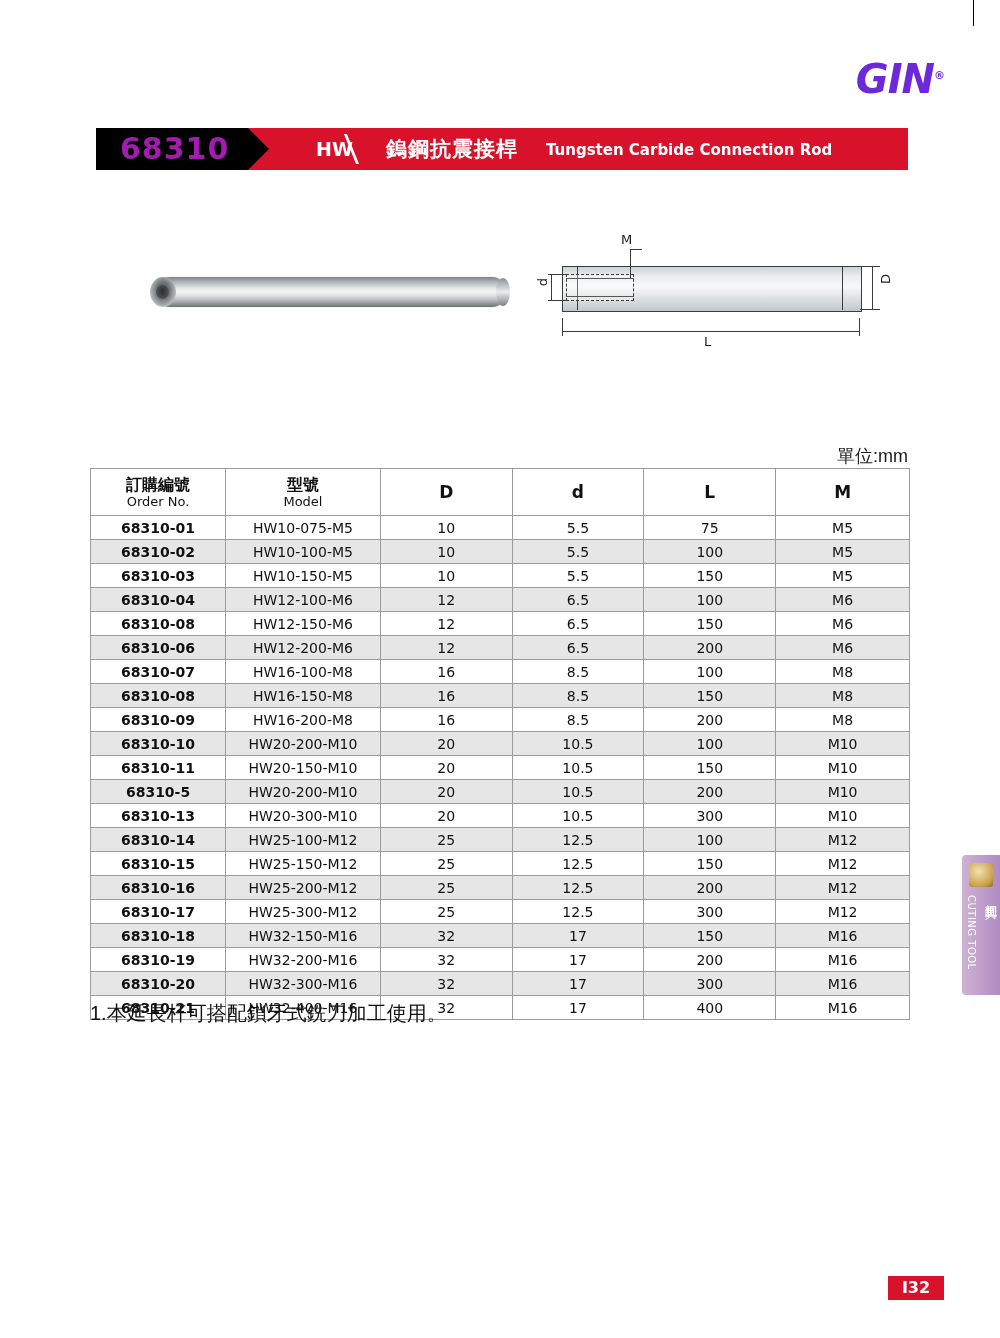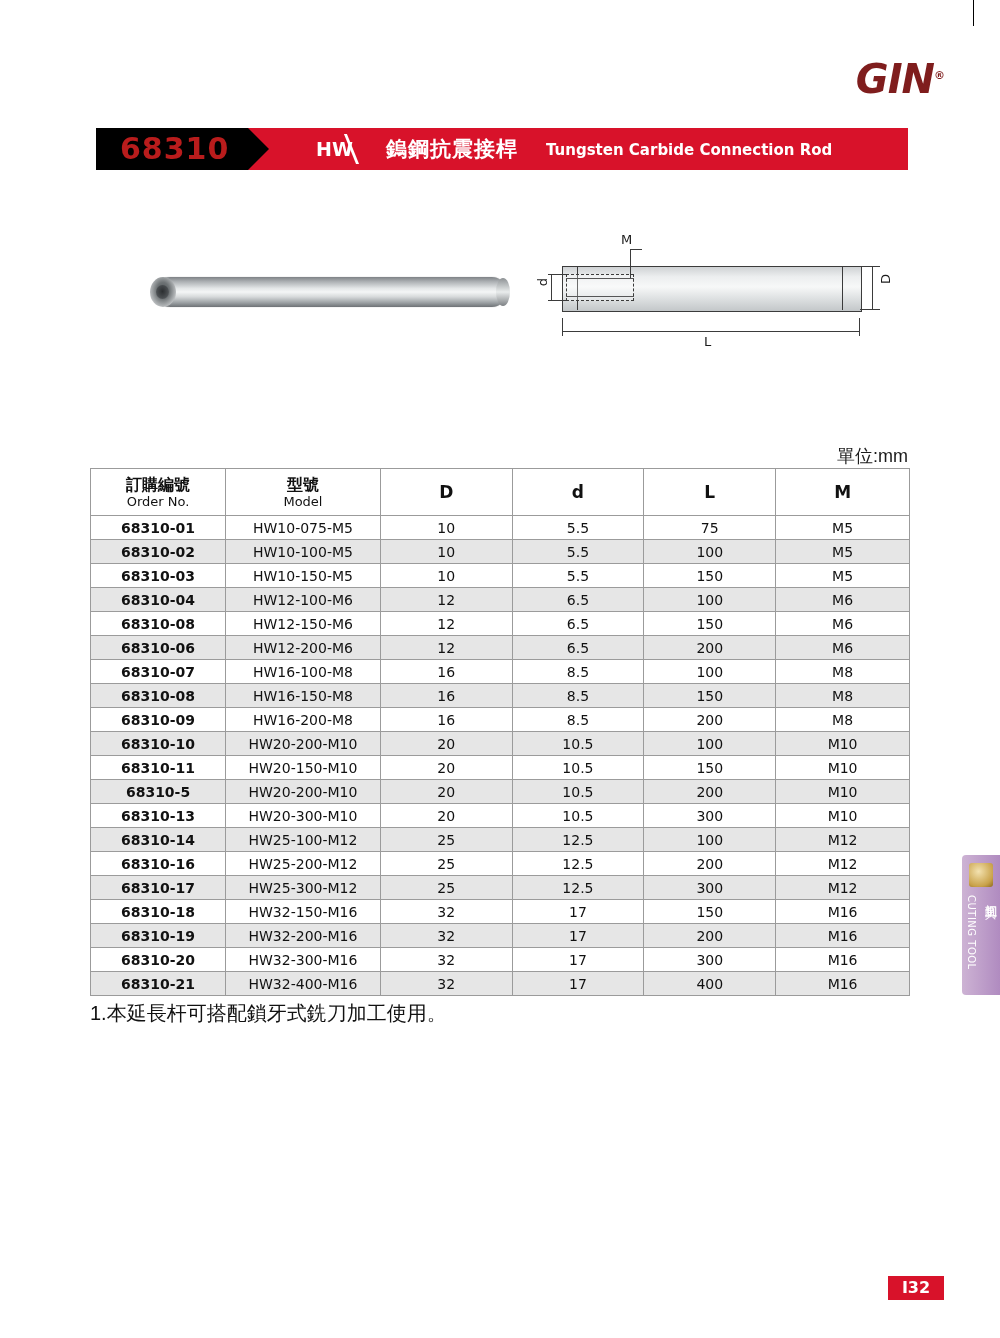--- a/index.html
+++ b/index.html
@@ -32,21 +32,21 @@
     top: 52px;
     right: 56px;
     width: 200px;
     height: 48px;
   }
   .logo-text {
     font-family: "DejaVu Sans", sans-serif;
     font-weight: bold;
     font-style: italic;
     font-size: 40px;
-    color: #7f1d1d;
+    color: #6d28d9;
     letter-spacing: -1px;
     line-height: 48px;
     text-align: right;
   }
   .logo-reg {
     font-size: 11px;
     vertical-align: super;
   }
 
   
@@ -79,21 +79,21 @@
     height: 0;
     border-top: 21px solid transparent;
     border-bottom: 21px solid transparent;
     border-left: 21px solid #000000;
   }
   .header-number {
     position: absolute;
     left: 24px;
     top: 0;
     line-height: 42px;
-    color: #b91c1c;
+    color: #a21caf;
     font-size: 30px;
     font-weight: bold;
     letter-spacing: 1px;
     font-family: "DejaVu Sans", sans-serif;
   }
   .header-code {
     position: absolute;
     left: 188px;
     top: 0;
     line-height: 42px;
@@ -559,20 +559,28 @@
       </tr>
       <tr>
         <td class="col-order">68310-14</td>
         <td class="col-model">HW25-100-M12</td>
         <td class="col-d">25</td>
         <td class="col-dd">12.5</td>
         <td class="col-l">100</td>
         <td class="col-m">M12</td>
       </tr>
       <tr>
+        <td class="col-order">68310-15</td>
+        <td class="col-model">HW25-150-M12</td>
+        <td class="col-d">25</td>
+        <td class="col-dd">12.5</td>
+        <td class="col-l">150</td>
+        <td class="col-m">M12</td>
+      </tr>
+      <tr>
         <td class="col-order">68310-16</td>
         <td class="col-model">HW25-200-M12</td>
         <td class="col-d">25</td>
         <td class="col-dd">12.5</td>
         <td class="col-l">200</td>
         <td class="col-m">M12</td>
       </tr>
       <tr>
         <td class="col-order">68310-17</td>
         <td class="col-model">HW25-300-M12</td>

